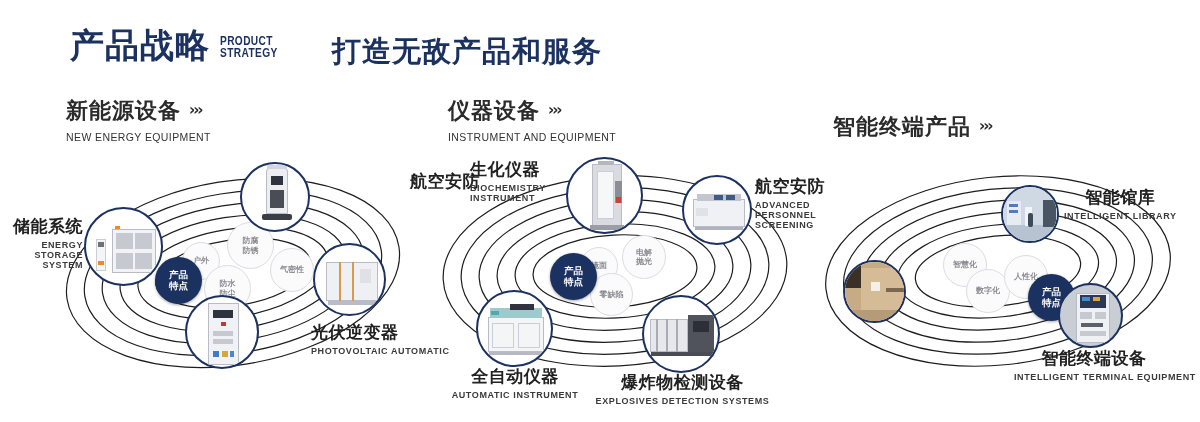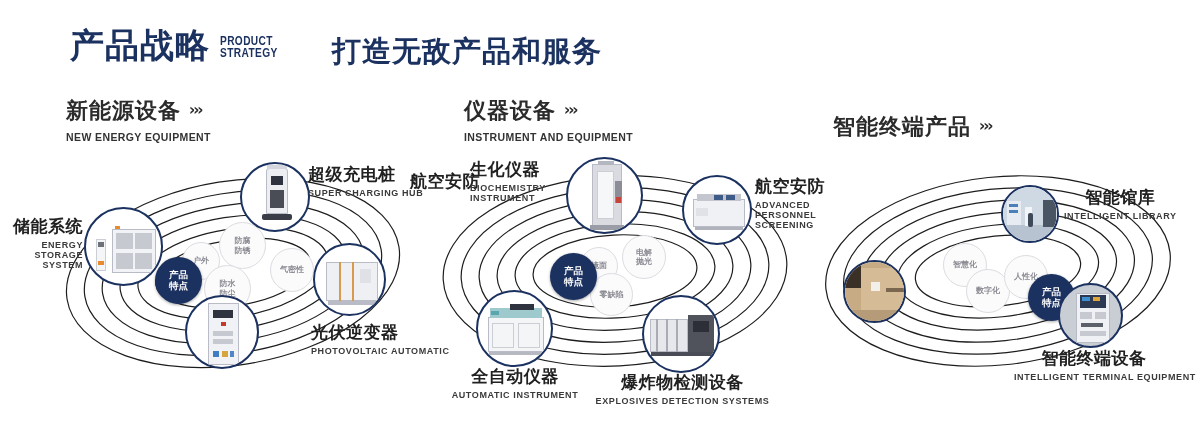--- a/index.html
+++ b/index.html
@@ -32,21 +32,21 @@
   .sec-head .cn{
     font-size:22px;font-weight:bold;color:#2b2b2b;letter-spacing:1px;
     font-family:"DejaVu Sans",sans-serif;white-space:nowrap;
   }
   .sec-head .arrows{
     display:inline-block;margin-left:8px;color:#2b2b2b;font-size:15px;
     letter-spacing:-2px;vertical-align:3px;font-weight:bold;
   }
   .sec-head .en{
     margin-top:5px;font-size:10.5px;color:#333;letter-spacing:.4px;
-    font-weight:bold;white-space:nowrap;font-family:"Liberation Sans",sans-serif;
+    font-weight:normal;white-space:nowrap;font-family:"Liberation Sans",sans-serif;
   }
 
   
   .cluster{position:absolute;}
   .orbit-svg{position:absolute;left:0;top:0;overflow:visible;}
 
   
   .node{
     position:absolute;border-radius:50%;overflow:hidden;
     border:2.5px solid #1b3160;background:#fff;
@@ -106,21 +106,21 @@
       <div>PRODUCT</div>
       <div>STRATEGY</div>
     </div>
   </div>
   <div class="title-slogan">打造无敌产品和服务</div>
 
   <div class="sec-head" style="left:66px;top:96px;">
     <div class="cn"><span>新能源设备</span><span class="arrows">›››</span></div>
     <div class="en">NEW ENERGY EQUIPMENT</div>
   </div>
-  <div class="sec-head" style="left:448px;top:96px;margin-left:16px;">
+  <div class="sec-head" style="left:448px;top:96px;">
     <div class="cn"><span>仪器设备</span><span class="arrows">›››</span></div>
     <div class="en">INSTRUMENT AND EQUIPMENT</div>
   </div>
   <div class="sec-head" style="left:833px;top:112px;text-align:right;">
     <div class="cn"><span>智能终端产品</span><span class="arrows">›››</span></div>
   </div>
 
   <div class="cluster" style="left:55px;top:155px;width:360px;height:240px;">
     <svg class="orbit-svg" width="360" height="240" viewBox="0 0 360 240">
       <g transform="translate(178,118) rotate(-9)" fill="none" stroke="#1d1d1d" stroke-width="1.2">
@@ -129,21 +129,21 @@
         <ellipse rx="132" ry="68"></ellipse>
         <ellipse rx="114" ry="56"></ellipse>
         <ellipse rx="96" ry="44"></ellipse>
         <ellipse rx="78" ry="33"></ellipse>
       </g>
     </svg>
 
     <div class="feat" style="left:127px;top:87px;width:38px;height:38px;font-size:8px;">
         <span>户外</span>
       </div>
-    <div class="feat" style="left:164px;top:67px;width:47px;height:47px;font-size:8px;align-items:center;">
+    <div class="feat" style="left:172px;top:67px;width:47px;height:47px;font-size:8px;align-items:center;">
         <span><span>防腐</span><br><span>防锈</span></span>
       </div>
     <div class="feat" style="left:215px;top:93px;width:44px;height:44px;font-size:8px;">
         <span>气密性</span>
       </div>
     <div class="feat" style="left:149px;top:110px;width:47px;height:47px;font-size:8px;">
         <span><span>防水</span><br><span>防尘</span></span>
       </div>
     <div class="badge" style="left:100px;top:102px;width:47px;height:47px;font-size:9.5px;">
         <span><span>产品</span><br><span>特点</span></span>
@@ -168,24 +168,20 @@
     </div>
 
     <div class="node" style="left:185px;top:7px;width:70px;height:70px;">
       <div class="art">
         <div class="pbody" style="left:24px;top:4px;width:22px;height:46px;background:#eceef2;border-radius:3px 3px 0 0;"></div>
         <div class="pscreen" style="left:29px;top:12px;width:12px;height:9px;"></div>
         <div class="pdark" style="left:28px;top:26px;width:14px;height:18px;background:#4a4d56;"></div>
         <div class="pdark" style="left:20px;top:50px;width:30px;height:6px;background:#3a3d45;border-radius:2px;"></div>
         <div class="pmid" style="left:25px;top:1px;width:20px;height:4px;background:#d4d6dd;"></div>
       </div>
-    </div>
-    <div class="nlabel tl" style="left:253px;top:8px;">
-      <div class="cn">超级充电桩</div>
-      <div class="en">SUPER CHARGING HUB</div>
     </div>
 
     <div class="node" style="left:258px;top:88px;width:73px;height:73px;">
       <div class="art">
         <div class="pbody" style="left:11px;top:17px;width:52px;height:39px;background:#eef0f3;"></div>
         <div class="porange" style="left:24px;top:17px;width:2px;height:39px;background:#d79a4e;"></div>
         <div class="porange" style="left:37px;top:17px;width:2px;height:39px;background:#d79a4e;"></div>
         <div class="pmid" style="left:45px;top:24px;width:11px;height:14px;background:#dfe1e7;"></div>
         <div class="pdark" style="left:13px;top:56px;width:48px;height:4px;background:#b9bcc6;"></div>
       </div>

